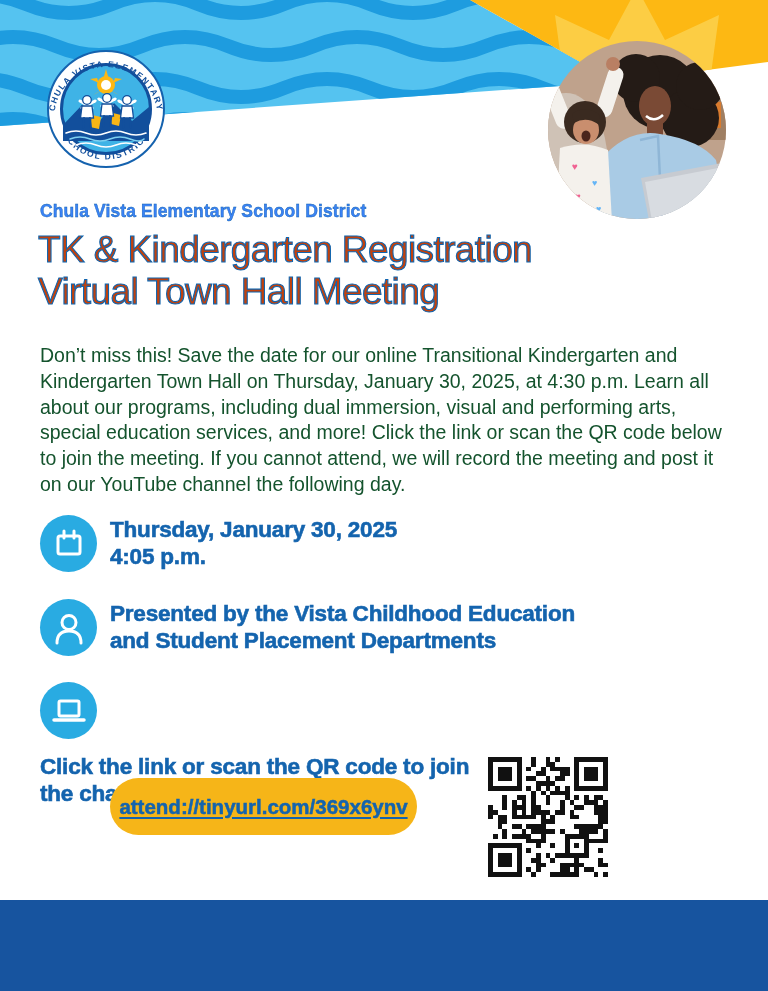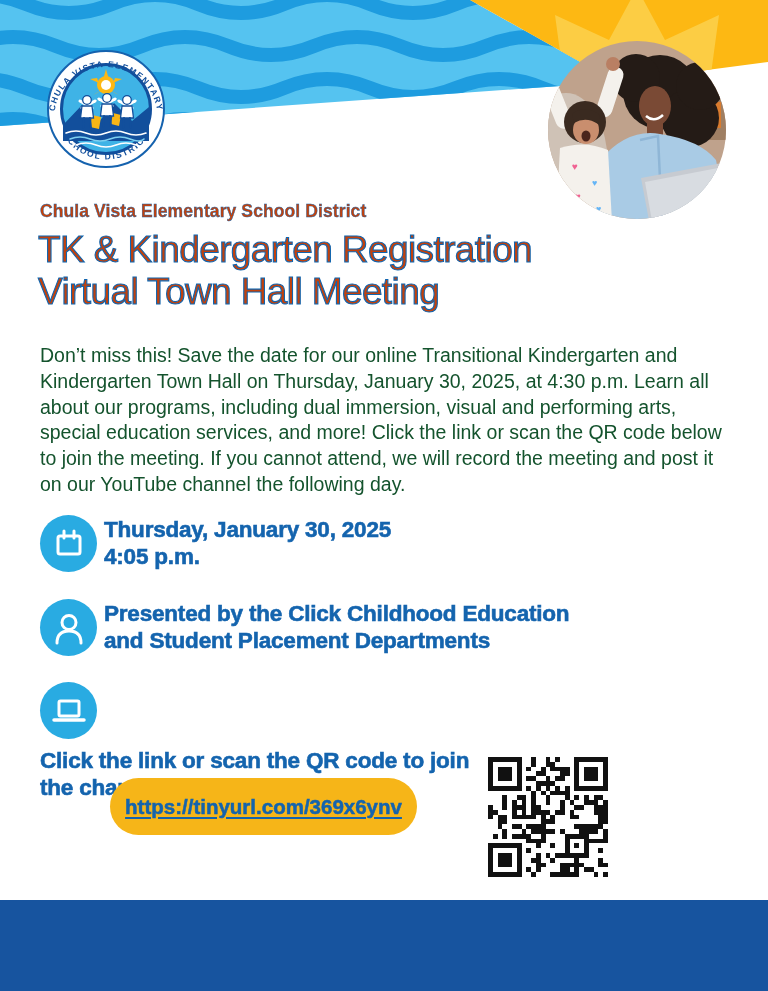--- a/index.html
+++ b/index.html
@@ -7,31 +7,31 @@
        font-family:"Liberation Sans",sans-serif;overflow:hidden;}
   .abs{position:absolute;}
 
   
   #header-art{left:0;top:0;}
 
   
   #seal{left:44px;top:47px;width:124px;height:124px;}
 
   
-  #eyebrow{left:40px;top:201px;font-size:17.5px;font-weight:bold;color:#c2410c;
+  #eyebrow{left:40px;top:201px;font-size:17.5px;font-weight:bold;color:#3b82f6;
            letter-spacing:.1px;-webkit-text-stroke:.4px #1464AE;}
   #title{left:38px;top:229px;font-size:37px;line-height:42px;font-weight:400;
          color:#c2410c;letter-spacing:-.6px;-webkit-text-stroke:1.1px #0F65B0;}
 
   
   #intro{left:40px;top:343px;width:688px;font-size:19.5px;line-height:25.8px;
          color:#14532d;}
 
   
-  .bullet{left:40px;display:flex;gap:7px;align-items:flex-start;}
+  .bullet{left:40px;display:flex;gap:13px;align-items:flex-start;}
   .bullet .disc{width:57px;height:57px;border-radius:50%;background:#29ABE2;
                 flex:0 0 57px;display:flex;align-items:center;justify-content:center;}
   .bullet .txt{padding-top:1px;font-size:22.5px;line-height:27px;font-weight:bold;
                color:#1464AE;-webkit-text-stroke:.6px #1464AE;letter-spacing:-.2px;}
   #bullet-1{top:515px;}
   #bullet-2{top:599px;}
   #bullet-3{top:682px;flex-direction:column;}
 
   
   #link-pill{left:110px;top:778px;width:307px;height:57px;border-radius:29px;
@@ -210,40 +210,40 @@
 </div>
 
 <div id="bullet-2" class="bullet abs">
   <div class="disc">
     <svg width="36" height="36" viewBox="-18 -18 36 36" fill="none" stroke="#fff" stroke-width="3" stroke-linecap="round">
       <circle cx="0" cy="-5.5" r="7"></circle>
       <path d="M-12,15 Q-12,3 0,3 Q12,3 12,15"></path>
     </svg>
   </div>
   <div class="txt">
-    <div>Presented by the Click Childhood Education</div>
+    <div>Presented by the Vista Childhood Education</div>
     <div>and Student Placement Departments</div>
   </div>
 </div>
 
 <div id="bullet-3" class="bullet abs">
   <div class="disc">
     <svg width="36" height="36" viewBox="-18 -18 36 36" fill="none" stroke="#fff" stroke-width="3" stroke-linecap="round">
       <rect x="-10" y="-10" width="20" height="15" rx="1.5"></rect>
       <line x1="-15" y1="9" x2="15" y2="9" stroke-width="3.5"></line>
     </svg>
   </div>
   <div class="txt">
     <div>Click the link or scan the QR code to join</div>
     <div>the channel</div>
   </div>
 </div>
 
 <div id="link-pill" class="abs">
-  <a href="#">https://tinyurl.com/369x6ynv</a>
+  <a href="#">attend://tinyurl.com/369x6ynv</a>
 </div>
 
 <div id="qr-box" class="abs">
   <svg id="qr-svg" width="124" height="124" viewBox="0 0 124 124" shape-rendering="crispEdges">
     <rect width="124" height="124" fill="#fff"></rect>
   <rect x="2" y="2" width="4.8" height="4.8" fill="#111"></rect>
       <rect x="6.8" y="2" width="4.8" height="4.8" fill="#111"></rect>
       <rect x="11.6" y="2" width="4.8" height="4.8" fill="#111"></rect>
       <rect x="16.4" y="2" width="4.8" height="4.8" fill="#111"></rect>
       <rect x="21.2" y="2" width="4.8" height="4.8" fill="#111"></rect>

